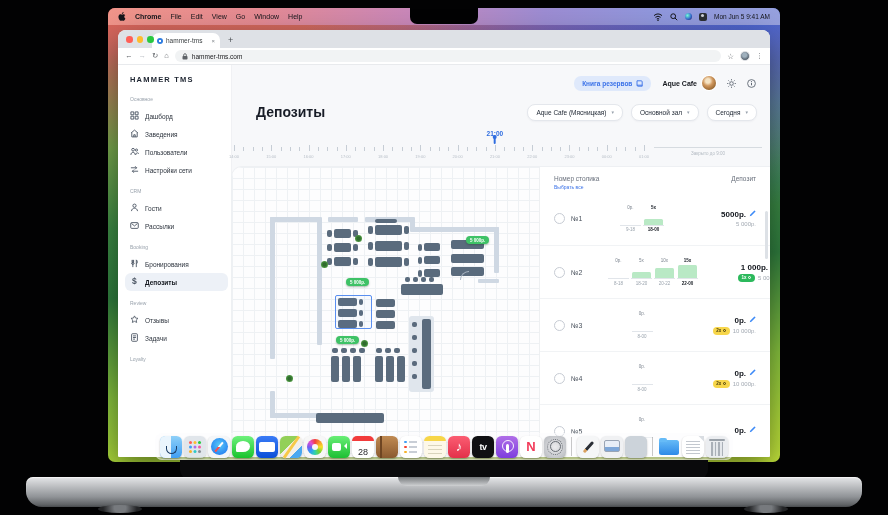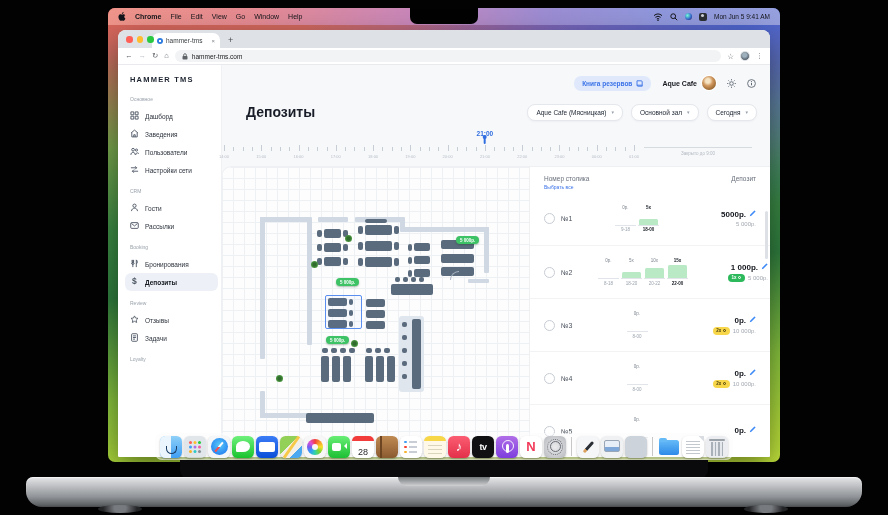--- a/index.html
+++ b/index.html
@@ -53,21 +53,21 @@
   .nav{color:#5f6368;font-size:7.5px;line-height:1}
   .nav.dis{color:#c1c5ca}
   .urlpill{flex:1;height:12px;background:#f1f3f4;border-radius:7px;display:flex;align-items:center;gap:4px;padding:0 7px;font-size:6.5px;color:#202124}
   .lock{flex:none}
   .star{color:#5f6368;font-size:7.5px}
   .prof{width:10px;height:10px;border-radius:50%;background:radial-gradient(circle at 45% 38%,#9fb0bd 0 30%,#55616d 70%);border:1px solid #dadce0}
   .dots{color:#5f6368;font-size:7px;letter-spacing:0}
 
   
   .app{display:flex;height:392px;background:#f7f8fa}
-  .sidebar{width:104px;background:#fff;border-right:1px solid #f0f1f4;padding:10px 8px 0 12px;flex:none;overflow:hidden}
+  .sidebar{width:114px;background:#fff;border-right:1px solid #f0f1f4;padding:10px 8px 0 12px;flex:none;overflow:hidden}
   .logo{font-size:7.5px;font-weight:700;letter-spacing:1.2px;color:#1d2430;margin-bottom:12px}
   .sb-sec{font-size:5px;color:#9aa3ad;margin:9px 0 5px}
   .sb-item{display:flex;align-items:center;gap:6px;font-size:6.5px;color:#2c333d;padding:4px 5px;border-radius:6px;margin:0 -5px}
   .sb-item.active{background:#edf1f7;font-weight:700;color:#12161d}
   .sicn{width:9px;height:9px;flex:none;color:#4a5462}
   .main{flex:1;display:flex;flex-direction:column;min-width:0}
 
   .apphead{height:30px;display:flex;align-items:center;justify-content:flex-end;gap:11px;padding:6px 14px 0}
   .bookbtn{display:flex;align-items:center;gap:4px;background:#dfe9fb;color:#3b72e8;font-size:6.5px;font-weight:600;padding:4px 8px;border-radius:7px}
   .account{display:flex;align-items:center;gap:5px;font-size:7px;font-weight:700;color:#15181e}

